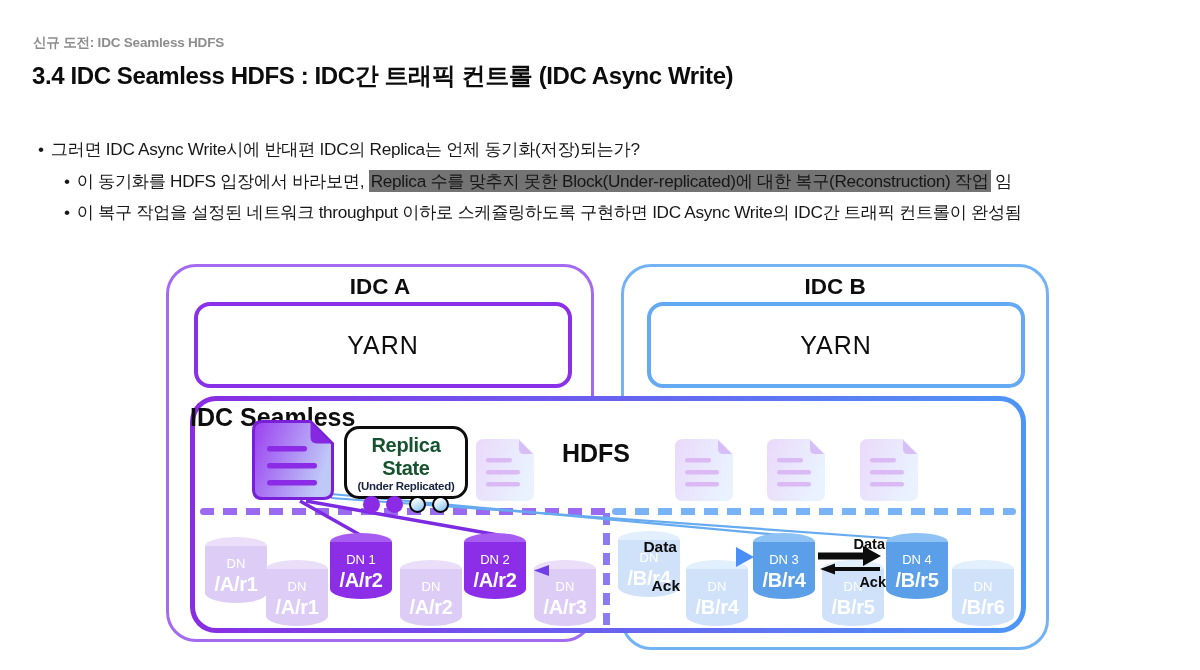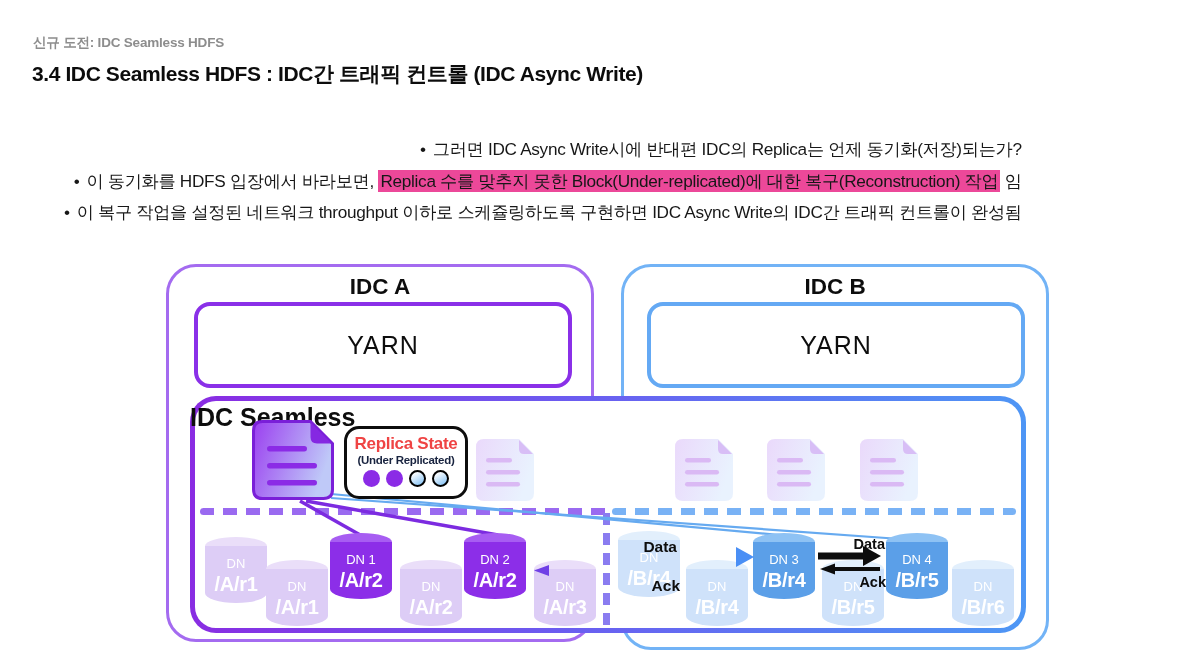--- a/index.html
+++ b/index.html
@@ -1,28 +1,28 @@
 <!DOCTYPE html>
 <html><head>
 <meta charset="utf-8">
 <style>
   * { margin:0; padding:0; box-sizing:border-box; }
   body { background:#fff; font-family:"Liberation Sans","DejaVu Sans",sans-serif; }
   .canvas { position:relative; width:1200px; height:670px; background:#fff; overflow:hidden;padding-left:19px; }
 
   
   .eyebrow { position:absolute; left:33px; top:34px; font-size:13.5px; font-weight:600; color:#8d8d8d; letter-spacing:-0.2px; }
-  .title { position:absolute; left:32px; top:60px; font-size:21px; font-weight:800; color:#0c0c0c; letter-spacing:-0.4px; }
+  .title { position:absolute; left:32px; top:60px; font-size:24px; font-weight:800; color:#0c0c0c; letter-spacing:-0.4px; }
 
   
   .bullets { position:absolute; left:38px; top:137px; font-size:17.2px; font-weight:500; color:#171717; letter-spacing:-0.3px; }
-  .bullet-line { margin-bottom:7.5px; white-space:nowrap;text-align:right; }
+  .bullet-line { margin-bottom:7.5px; white-space:nowrap; }
   .bullet-line .marker { margin-right:7px; }
   .indent { padding-left:26px; }
-  .hl { background:#ec4899; padding:1px 2px; }
+  .hl { background:#737373; padding:1px 2px; }
 
   
   .abs { position:absolute; }
   .idc-box { border-radius:30px; background:transparent; }
   .idc-a { left:166px; top:264px; width:428px; height:378px; border:3px solid #a46bf0; z-index:1; }
   .idc-b { left:621px; top:264px; width:428px; height:386px; border:3px solid #72b3f6; z-index:1; }
   .idc-label { position:absolute; top:7px; width:100%; text-align:center; font-size:22.5px; font-weight:600; color:#0d0d0d; }
   .yarn-box { border-radius:16px; display:flex; align-items:center; justify-content:center;
               font-size:25px; font-weight:500; color:#0d0d0d; letter-spacing:1px; z-index:2; background:#fff; }
   .yarn-a { left:194px; top:302px; width:378px; height:86px; border:4px solid #8a30e8; }
@@ -38,21 +38,21 @@
   .dash-h-purple { left:200px; top:508px; width:408px; height:7px; border-radius:4px; z-index:3;
       background:repeating-linear-gradient(90deg,#9a6af0 0 14px,transparent 14px 23px); }
   .dash-h-blue { left:612px; top:508px; width:404px; height:7px; border-radius:4px; z-index:3;
       background:repeating-linear-gradient(90deg,#79b2f5 0 14px,transparent 14px 23px); }
   .dash-v { left:603px; top:513px; width:7px; height:116px; z-index:3;
       background:repeating-linear-gradient(180deg,#8a7cf0 0 12px,transparent 12px 20px); }
 
   
   .legend { left:344px; top:426px; width:124px; height:73px; background:#fff; border:3px solid #0d0d0d;
             border-radius:15px; z-index:5; text-align:center; }
-  .legend-title { margin-top:5px; font-size:17px; font-weight:700; color:#ef4444; letter-spacing:-0.3px; }
+  .legend-title { margin-top:5px; font-size:20px; font-weight:700; color:#14532d; letter-spacing:-0.3px; }
   .legend-sub { font-size:11.5px; font-weight:600; color:#18233f; letter-spacing:-0.3px; }
   .legend-dots { display:flex; justify-content:center; gap:6px; margin-top:4px; }
   .dot { width:17px; height:17px; border-radius:50%; }
   .dot-replicated { background:#8b2be6; }
   .dot-under { border:2px solid #000; background:linear-gradient(150deg,#fdfeff 15%,#8cc6f6 90%); }
 
   
   .doc { z-index:5; }
   .cyl { position:absolute; width:62px; height:66px; z-index:6; }
   .cyl-top { position:absolute; left:0; right:0; top:0; height:18px; border-radius:50%; }
@@ -95,20 +95,21 @@
   <div class="abs idc-box idc-b">
     <div class="idc-label">IDC B</div>
   </div>
   <div class="abs yarn-box yarn-a">YARN</div>
   <div class="abs yarn-box yarn-b">YARN</div>
 
   <div class="abs hdfs-wrap">
     <div class="hdfs-inner"></div>
   </div>
   <div class="abs hdfs-t1">IDC Seamless</div>
+  <div class="abs hdfs-t2">HDFS</div>
 
   <div class="abs dash-h-purple"></div>
   <div class="abs dash-h-blue"></div>
   <div class="abs dash-v"></div>
 
   <div class="abs legend">
     <div class="legend-title">Replica State</div>
     <div class="legend-sub">(Under Replicated)</div>
     <div class="legend-dots" id="legend-dots">
         <div class="dot dot-replicated"></div>

